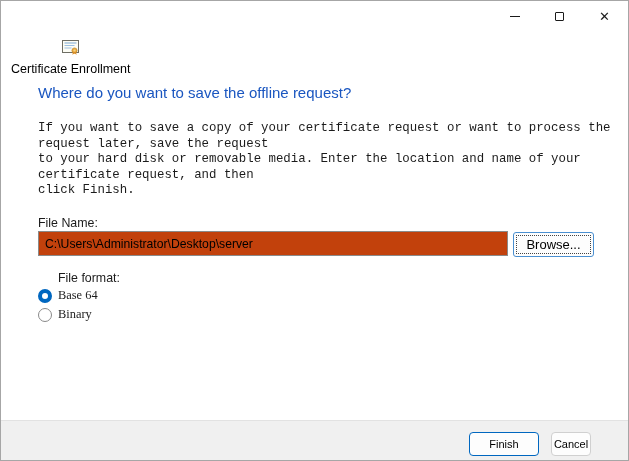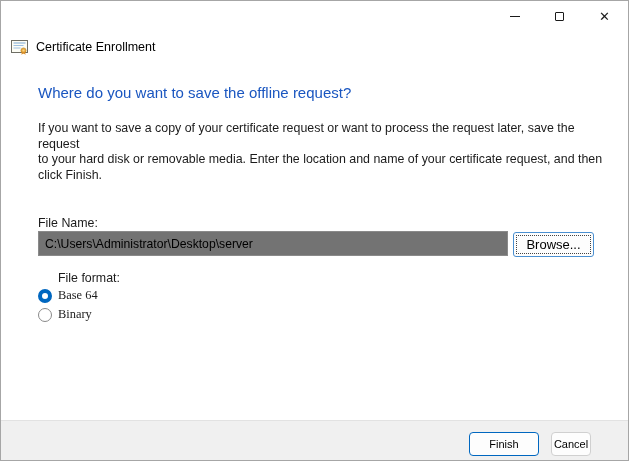--- a/index.html
+++ b/index.html
@@ -29,46 +29,47 @@
     background: transparent; border: none; cursor: default;
     color: #1a1a1a;
   }
   .glyph-min { width: 10px; height: 0; border-top: 1px solid #1a1a1a; display: block; }
   .glyph-max { width: 9px; height: 9px; border: 1px solid #1a1a1a; border-radius: 1px; display: block; }
   .glyph-close { font-size: 13px; line-height: 13px; font-weight: 400; }
 
   
   .app-header {
     position: absolute; top: 38px; left: 10px;
-    display: flex; align-items: center; gap: 7px;
+    display: flex; align-items: center; gap: 7px; flex-direction: column;
   }
   .app-title { font-size: 12.5px; color: #000000; }
 
   
   .heading {
     position: absolute; left: 37px; top: 83px;
     font-size: 15px; font-weight: 400; color: #1a56c0;
   }
   .description {
     position: absolute; left: 37px; top: 120px;
     font-size: 12.4px; color: #1b1b1b; line-height: 15.6px;
     width: 575px;
+    font-family: Liberation Mono, monospace;
   }
 
   .filename-label {
     position: absolute; left: 37px; top: 215px;
     font-size: 12.4px; color: #1b1b1b;
   }
   .filename-input {
     position: absolute; left: 37px; top: 230px;
     width: 470px; height: 25px;
     border: 1px solid #8a8a8a; border-radius: 0;
     font-family: "Liberation Sans", sans-serif;
     font-size: 12.2px; color: #000;
-    padding: 0 6px; background: #737373; outline: none;
+    padding: 0 6px; background: #c2410c; outline: none;
   }
   .browse-btn {
     position: absolute; left: 512px; top: 231px;
     width: 81px; height: 25px;
     background: #fdfdfd;
     border: 1px solid #4a8fd0; border-radius: 3px;
     outline: 1px dotted #444; outline-offset: -4px;
     font-family: "Liberation Sans", sans-serif;
     font-size: 13px; color: #000; cursor: default;
   }

